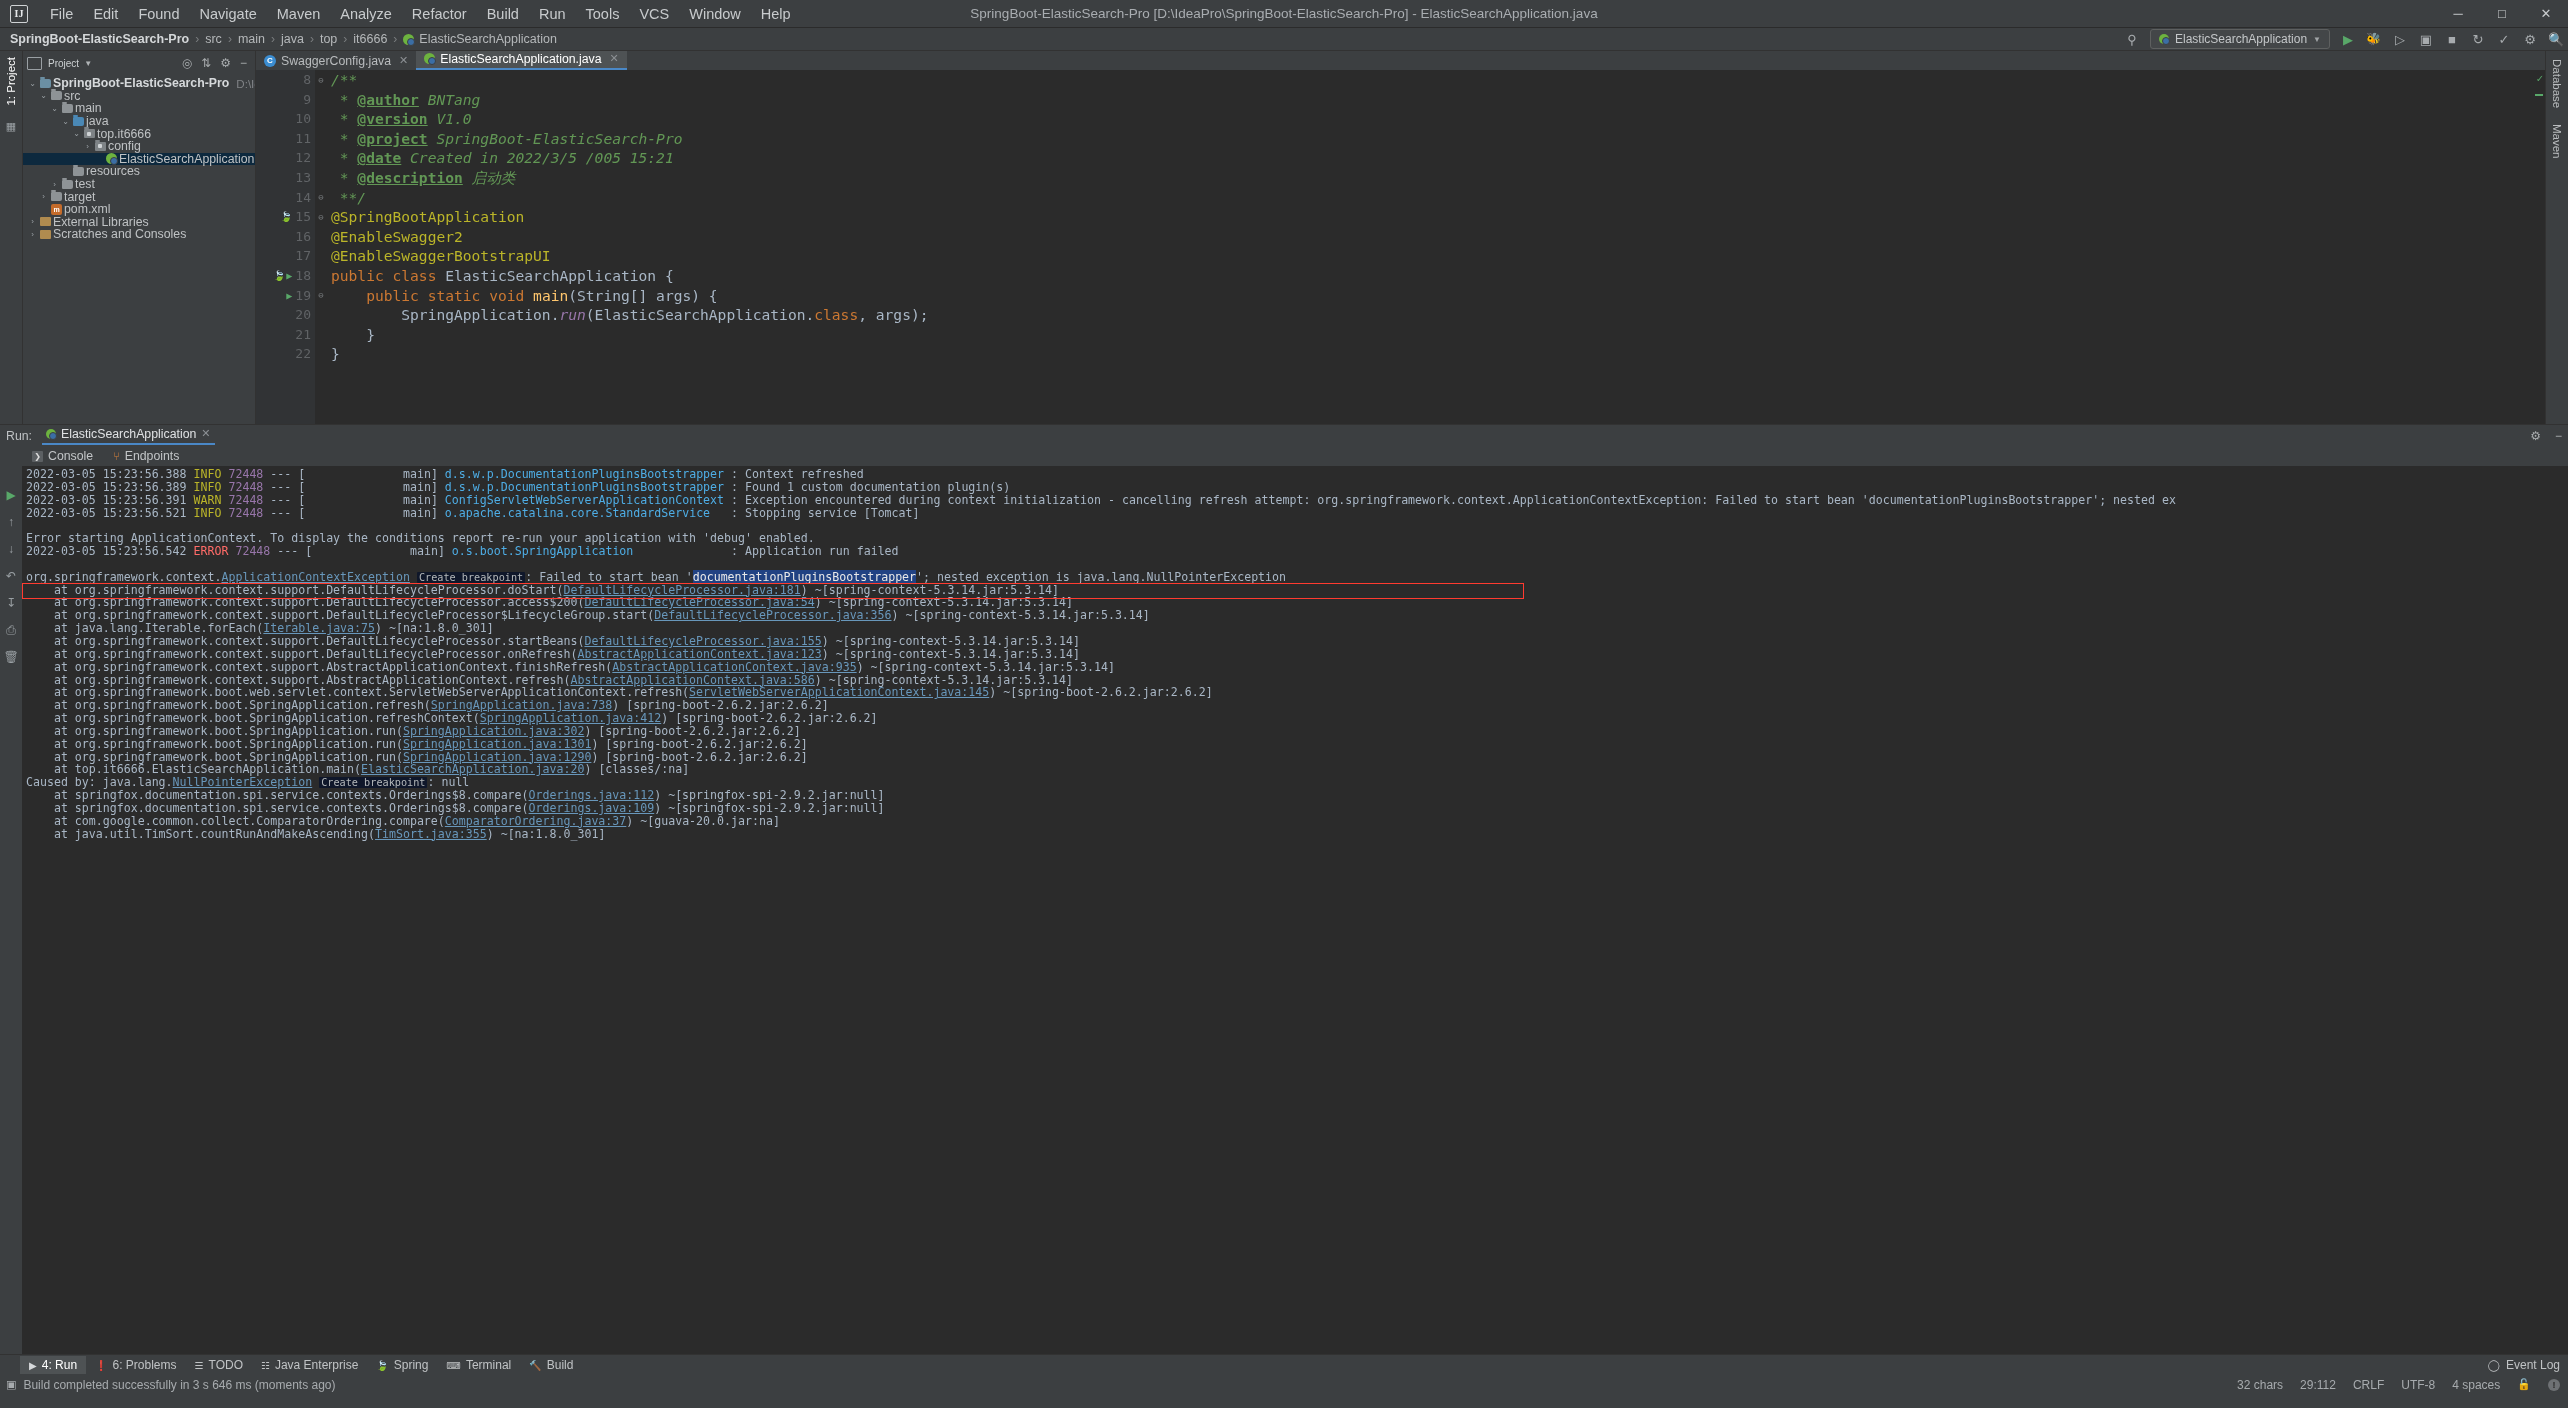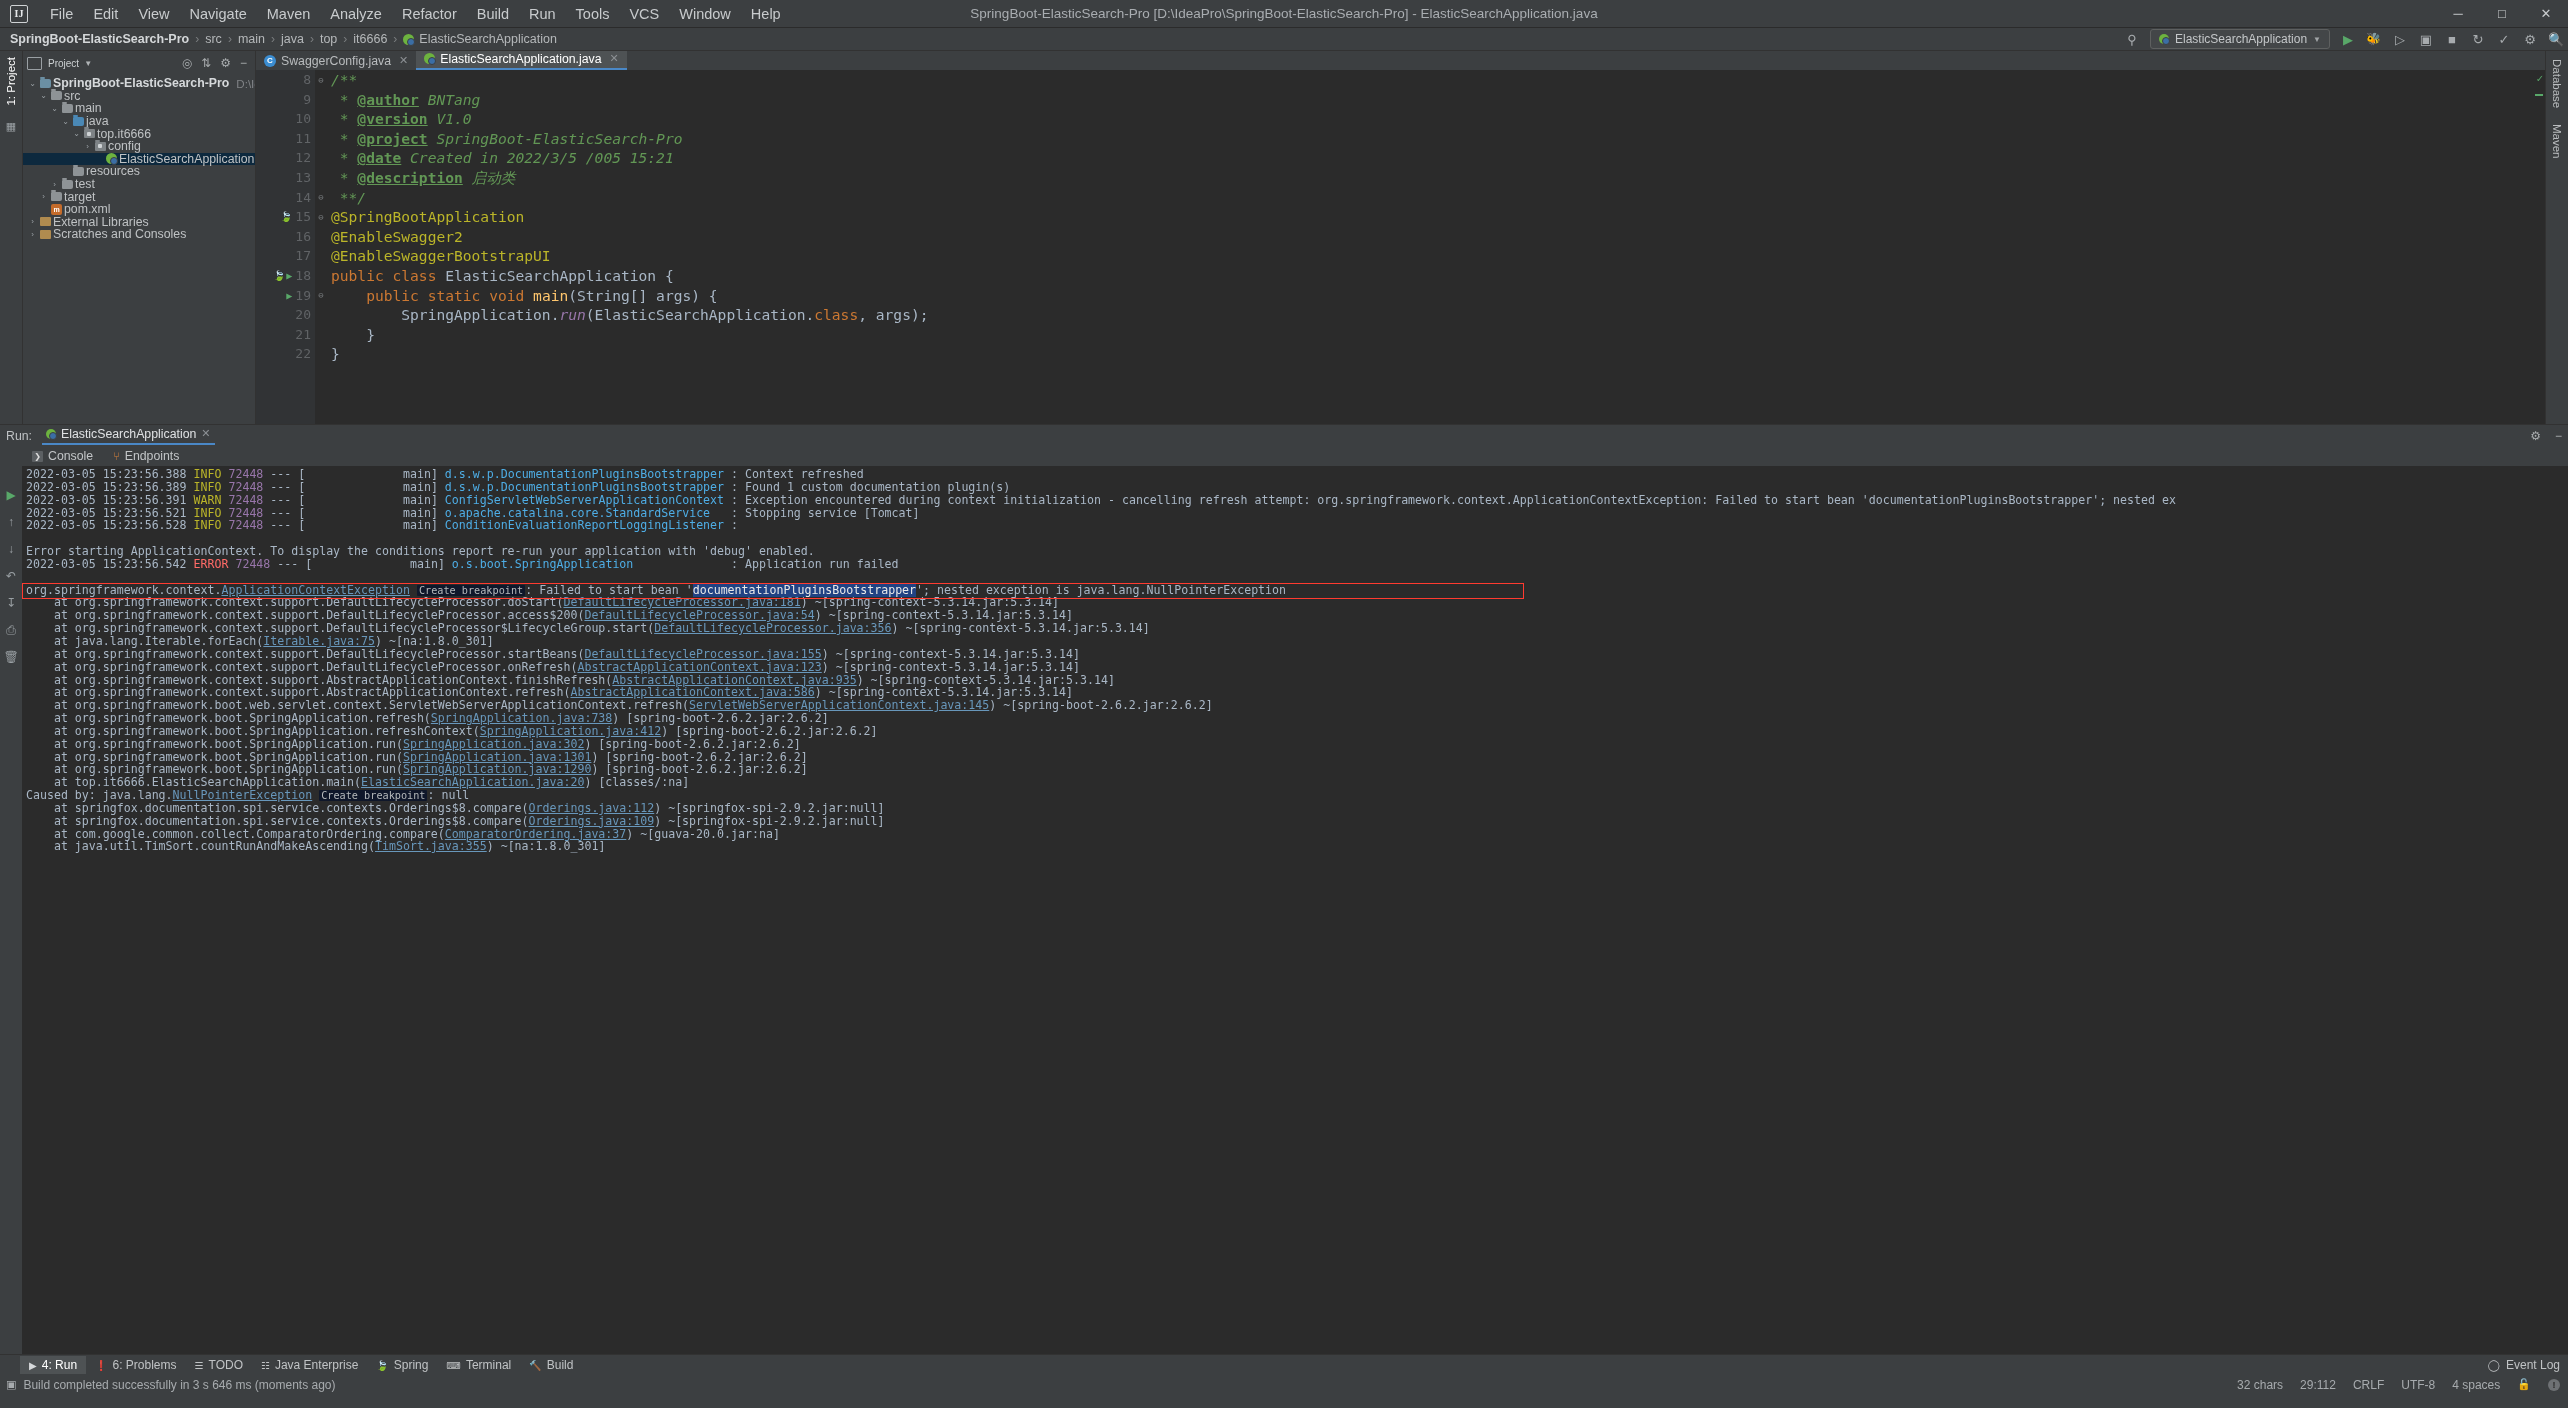--- a/index.html
+++ b/index.html
@@ -154,21 +154,21 @@
 </head>
 <body>
 
 <div id="titlebar">
   <div id="ij-logo">
     <div class="box">IJ</div>
   </div>
   <div class="menu" id="menu">
       <div class="mi">File</div>
       <div class="mi">Edit</div>
-      <div class="mi">View</div>
+      <div class="mi">Found</div>
       <div class="mi">Navigate</div>
       <div class="mi">Maven</div>
       <div class="mi">Analyze</div>
       <div class="mi">Refactor</div>
       <div class="mi">Build</div>
       <div class="mi">Run</div>
       <div class="mi">Tools</div>
       <div class="mi">VCS</div>
       <div class="mi">Window</div>
       <div class="mi">Help</div>
@@ -489,21 +489,20 @@
       <span class="ci">↶</span>
       <span class="ci">↧</span>
       <span class="ci">⎙</span>
       <span class="ci">🗑</span>
     </div>
     <div id="console">
         <div class="ln"><span class="ts">2022-03-05 15:23:56.388</span> <span><span class="lv-info">INFO</span></span> <span class="pid">72448</span> --- [<span>              </span><span class="thr">main</span>] <span class="logger">d.s.w.p.DocumentationPluginsBootstrapper</span> <span class="msg">: Context refreshed</span></div>
         <div class="ln"><span class="ts">2022-03-05 15:23:56.389</span> <span><span class="lv-info">INFO</span></span> <span class="pid">72448</span> --- [<span>              </span><span class="thr">main</span>] <span class="logger">d.s.w.p.DocumentationPluginsBootstrapper</span> <span class="msg">: Found 1 custom documentation plugin(s)</span></div>
         <div class="ln"><span class="ts">2022-03-05 15:23:56.391</span> <span><span class="lv-warn">WARN</span></span> <span class="pid">72448</span> --- [<span>              </span><span class="thr">main</span>] <span class="logger">ConfigServletWebServerApplicationContext</span> <span class="msg">: Exception encountered during context initialization - cancelling refresh attempt: org.springframework.context.ApplicationContextException: Failed to start bean 'documentationPluginsBootstrapper'; nested ex</span></div>
         <div class="ln"><span class="ts">2022-03-05 15:23:56.521</span> <span><span class="lv-info">INFO</span></span> <span class="pid">72448</span> --- [<span>              </span><span class="thr">main</span>] <span class="logger">o.apache.catalina.core.StandardService</span> <span class="msg">  : Stopping service [Tomcat]</span></div>
-        <div class="ln"><span class="ts">2022-03-05 15:23:56.528</span> <span><span class="lv-info">INFO</span></span> <span class="pid">72448</span> --- [<span>              </span><span class="thr">main</span>] <span class="logger">ConditionEvaluationReportLoggingListener</span> <span class="msg">:</span></div>
         <div class="ln">&nbsp;</div>
         <div class="ln">Error starting ApplicationContext. To display the conditions report re-run your application with 'debug' enabled.</div>
         <div class="ln"><span class="ts">2022-03-05 15:23:56.542</span> <span><span class="lv-error">ERROR</span></span> <span class="pid">72448</span> --- [<span>              </span><span class="thr">main</span>] <span class="logger">o.s.boot.SpringApplication</span> <span class="msg">             : Application run failed</span></div>
         <div class="ln">&nbsp;</div>
         <div class="ln" id="exc-head" style="position: relative;"><span class="dim">org.springframework.context.</span><span class="lnk">ApplicationContextException</span> <span class="cbp">Create breakpoint</span><span class="dim">: Failed to start bean '</span><span class="hl-sel">documentationPluginsBootstrapper</span><span class="dim">'; nested exception is java.lang.NullPointerException</span></div>
         <div class="ln"><span class="dim">    at org.springframework.context.support.DefaultLifecycleProcessor.doStart(</span><span class="lnk">DefaultLifecycleProcessor.java:181</span><span class="dim">) ~[spring-context-5.3.14.jar:5.3.14]</span></div>
         <div class="ln"><span class="dim">    at org.springframework.context.support.DefaultLifecycleProcessor.access$200(</span><span class="lnk">DefaultLifecycleProcessor.java:54</span><span class="dim">) ~[spring-context-5.3.14.jar:5.3.14]</span></div>
         <div class="ln"><span class="dim">    at org.springframework.context.support.DefaultLifecycleProcessor$LifecycleGroup.start(</span><span class="lnk">DefaultLifecycleProcessor.java:356</span><span class="dim">) ~[spring-context-5.3.14.jar:5.3.14]</span></div>
         <div class="ln"><span class="dim">    at java.lang.Iterable.forEach(</span><span class="lnk">Iterable.java:75</span><span class="dim">) ~[na:1.8.0_301]</span></div>
         <div class="ln"><span class="dim">    at org.springframework.context.support.DefaultLifecycleProcessor.startBeans(</span><span class="lnk">DefaultLifecycleProcessor.java:155</span><span class="dim">) ~[spring-context-5.3.14.jar:5.3.14]</span></div>

